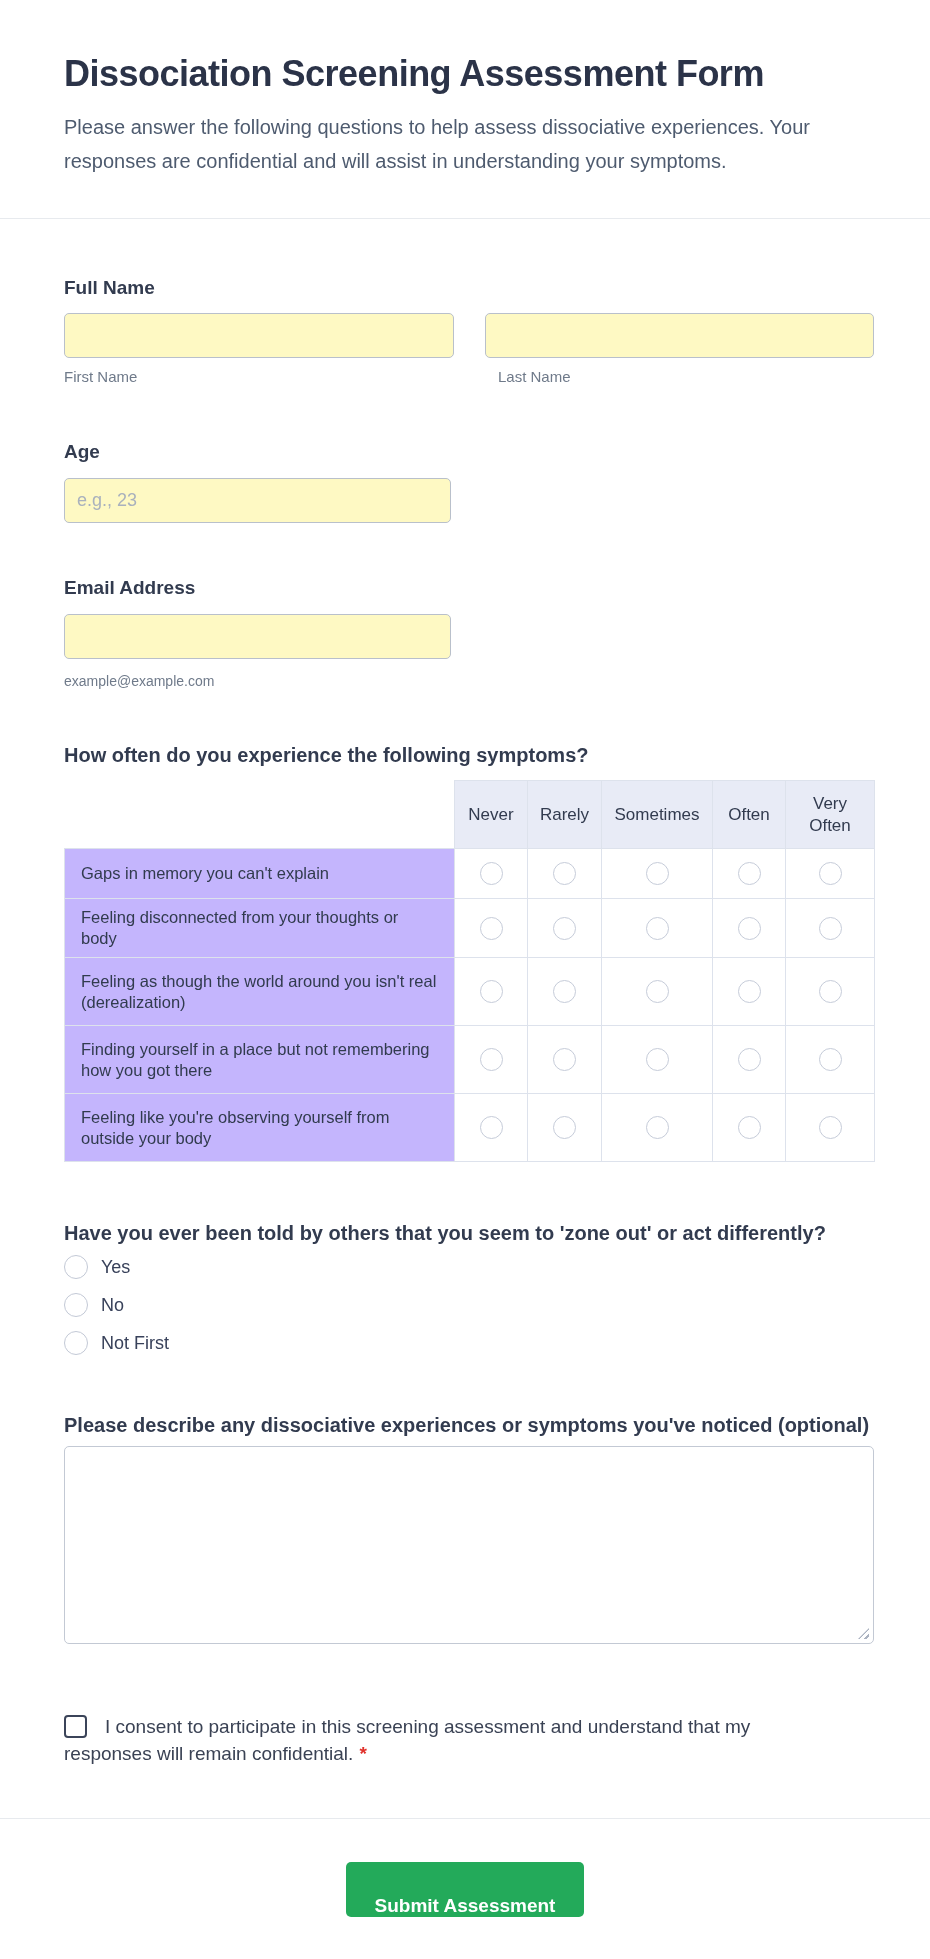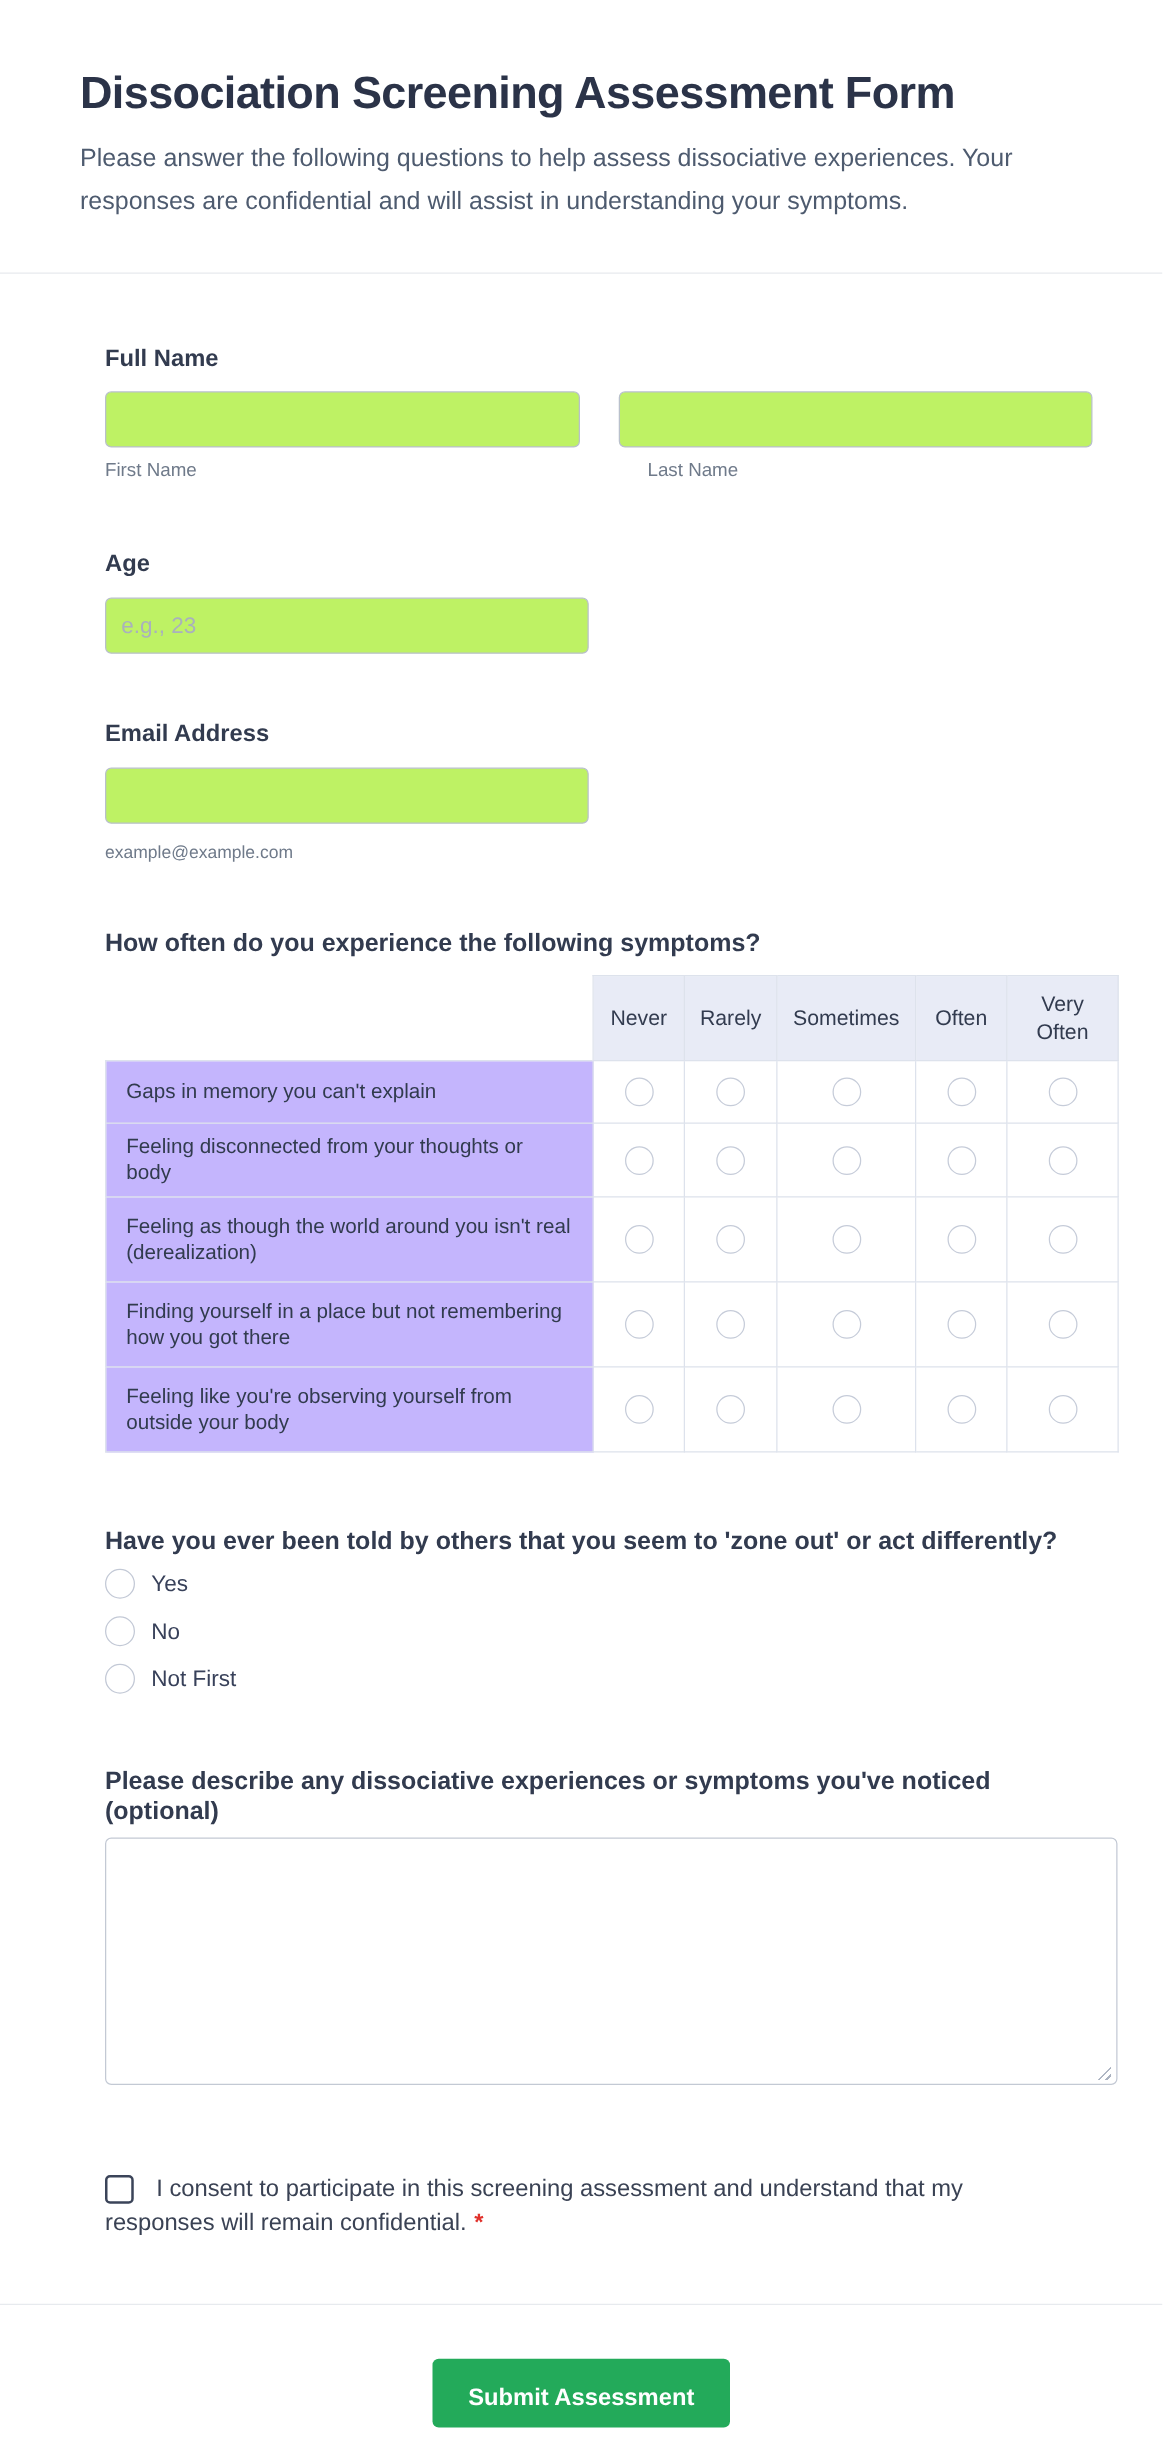--- a/index.html
+++ b/index.html
@@ -10,27 +10,27 @@
     color: #333c50;
   }
   .page { width: 930px; height: 1659px; background: #fff; position: relative; }
 
   
   .header { padding: 52px 56px 40px 64px; border-bottom: 1px solid #e7eaee; }
   .form-title { font-size: 36px; line-height: 44px; font-weight: 700; color: #2b3348; letter-spacing: -0.5px; }
   .form-subtitle { margin-top: 14px; width: 810px; font-size: 20px; line-height: 34px; color: #4e5b6f; }
 
   
-  .main { padding: 0 56px 0 84px; }
+  .main { padding: 0 56px 0 64px; }
   .field-label { font-size: 19px; line-height: 24px; font-weight: 600; color: #323b4f; }
   .q-label { font-size: 20px; line-height: 24px; font-weight: 600; color: #323b4f; }
   .sublabel { font-size: 15px; line-height: 18px; color: #6f7a8a; }
 
   .text-input {
-    height: 45px; border: 1px solid #b9c0cb; border-radius: 5px; background: #bef264;
+    height: 45px; border: 1px solid #b9c0cb; border-radius: 5px; background: #fef9c3;
     font-family: "Liberation Sans", sans-serif; font-size: 18px; color: #333c50;
     padding: 0 12px; width: 100%; outline: none;
   }
   .text-input::placeholder { color: #a9b1bd; }
 
   .block-fullname { margin-top: 57px; }
   .name-inputs { margin-top: 13px; display: flex; gap: 31px; }
   .name-inputs .first { width: 390px; }
   .name-inputs .last { width: 389px; }
   .name-sublabels { margin-top: 10px; display: flex; gap: 44px; }
@@ -100,21 +100,21 @@
   .consent-checkbox {
     float: left; width: 23px; height: 23px; margin: 2px 18px 2px 0;
     border: 2px solid #3b4459; border-radius: 4px; background: #fff; cursor: pointer;
   }
   .required-star { color: #e0312b; font-weight: 700; margin-left: 6px; }
 
   
   .footer-divider { margin-top: 51px; border-top: 1px solid #e7eaee; }
   .footer { padding: 43px 0 52px 0; text-align: center; }
   .submit-button {
-    display: inline-block; height: 55px; padding: 4px 29px; border: none; border-radius: 5px;
+    display: inline-block; height: 55px; padding: 16px 29px; border: none; border-radius: 5px;
     background: #23aa5a; color: #ffffff; font-family: "Liberation Sans", sans-serif;
     font-size: 19px; font-weight: 600; line-height: 55px; cursor: pointer;
   }
 </style>
 </head>
 <body>
 
 <div class="page">
 
   <header class="header">

